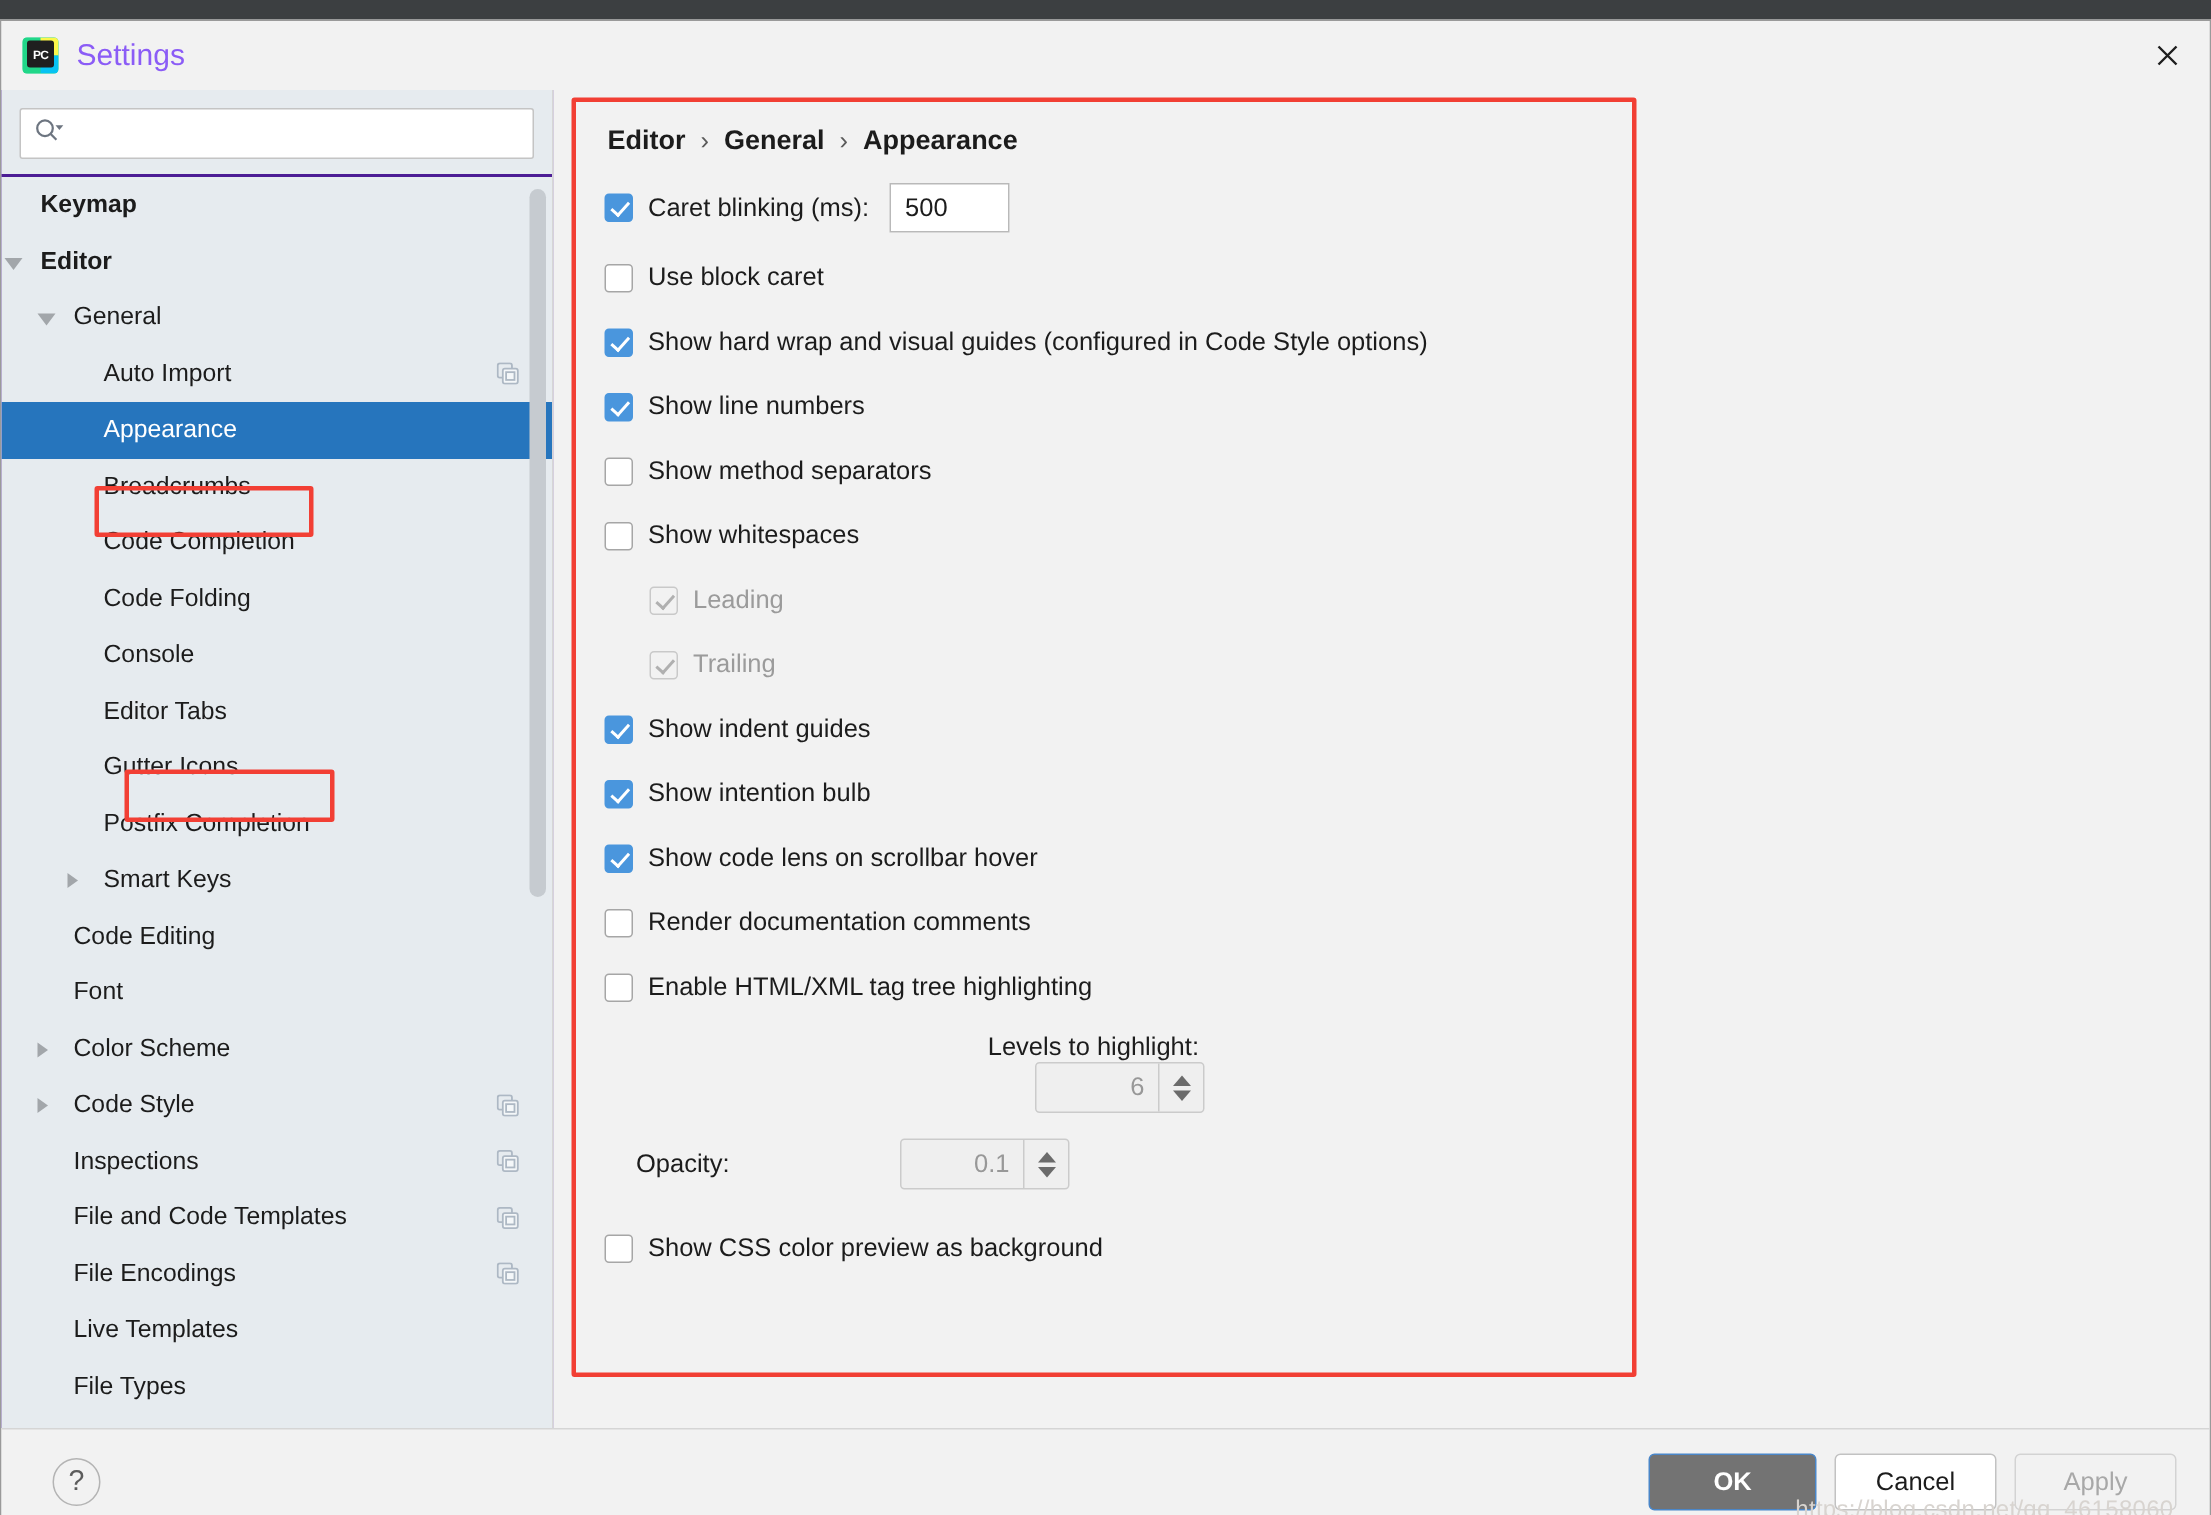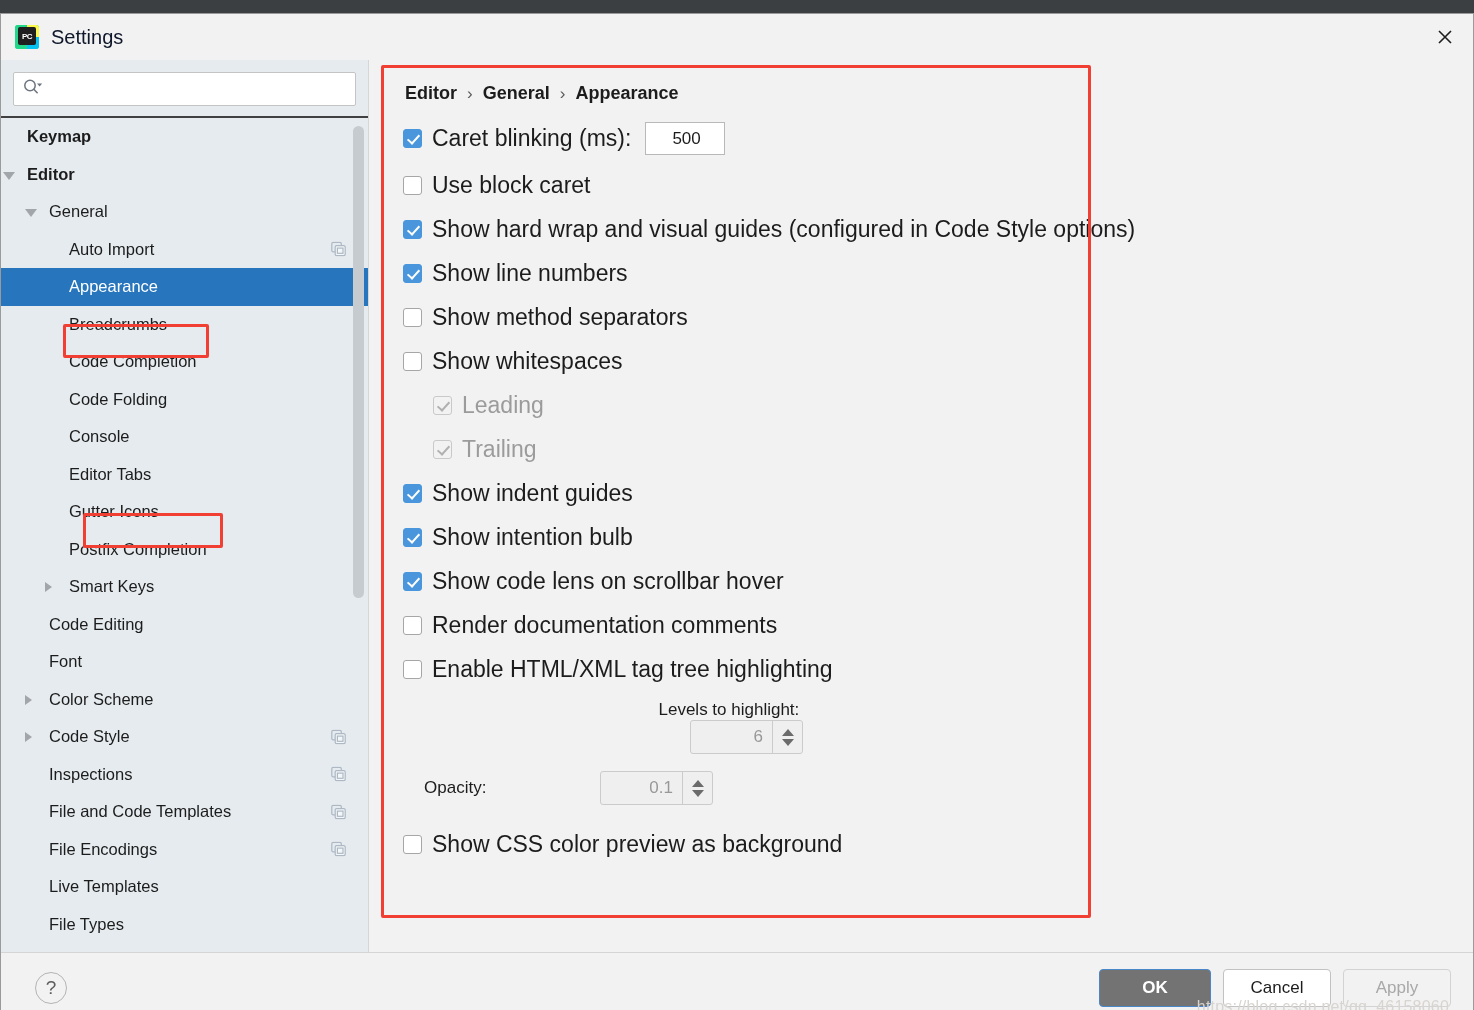--- a/index.html
+++ b/index.html
@@ -46,21 +46,21 @@
     position:absolute; left:3px; top:2px; width:18px; height:18px;
     background:#1f1f1f; border-radius:2px;
     color:#fff; font-size:8px; font-weight:bold;
     display:flex; align-items:center; justify-content:center;
     letter-spacing:-0.5px;
     font-family:"Liberation Sans", sans-serif;
   }
   #dialog-title {
     margin-left: 12px;
     font-size: 20px;
-    color: #0f172a;
+    color: #8b5cf6;
   }
   #close-button {
     position: absolute;
     right: 0; top: 0;
     width: 56px; height: 46px;
     display: flex; align-items: center; justify-content: center;
     cursor: pointer;
   }
   #close-button svg { display:block; }
 
@@ -68,21 +68,21 @@
   #body {
     flex: 1 1 auto;
     display: flex;
     min-height: 0;
     position: relative;
   }
 
   
   #sidebar {
     width: 368px;
-    background: #404040;
+    background: #4c1d95;
     position: relative;
     flex: 0 0 auto;
     border-right: 1px solid #d6d6d6;
   }
   #search-wrap {
     padding: 12px 12px 10px 12px;
     background: #e6ebef;
   }
   #search-field {
     height: 34px;
@@ -191,21 +191,21 @@
     font-size: 17px;
   }
 
   .opt-row {
     display: flex;
     align-items: center;
     min-height: 26px;
     margin-bottom: 17px;
   }
   .opt-row .lbl {
-    font-size: 23px;
+    font-size: 17px;
     color: #1c1c1c;
     margin-left: 10px;
     white-space: nowrap;
   }
   .opt-row.disabled .lbl { color: #9b9b9b; }
 
   
   .cb {
     width: 19px; height: 19px;
     border-radius: 3px;
@@ -237,21 +237,21 @@
   .cb.disabled.checked::after { border-color: #b0b0b0; }
 
   
   .txt-field {
     width: 80px; height: 33px;
     background: #ffffff;
     border: 1px solid #b9b9b9;
     margin-left: 14px;
     display: flex;
     align-items: center;
-    padding-left: 26px;
+    padding-left: 9px;
     font-size: 17px;
     color: #1c1c1c;
     cursor: text;
   }
 
   
   .field-label {
     font-size: 17px;
     color: #1c1c1c;
     width: 176px;

